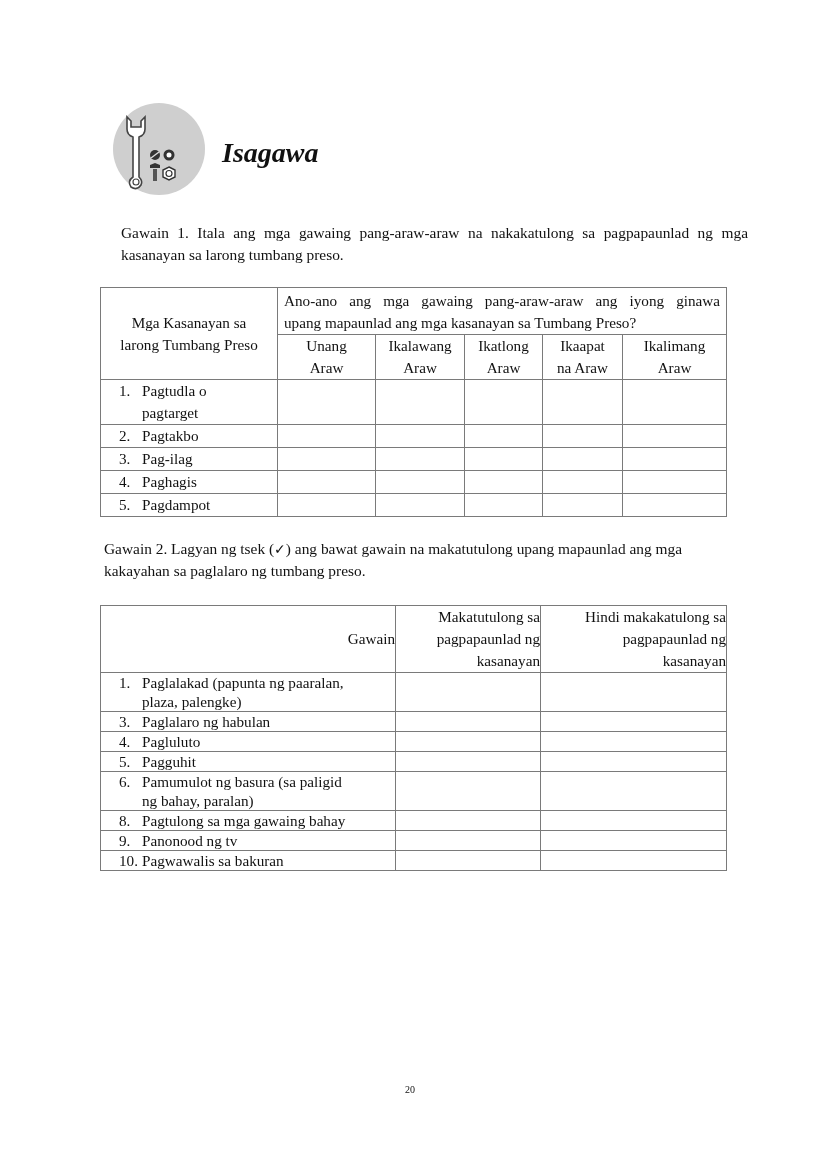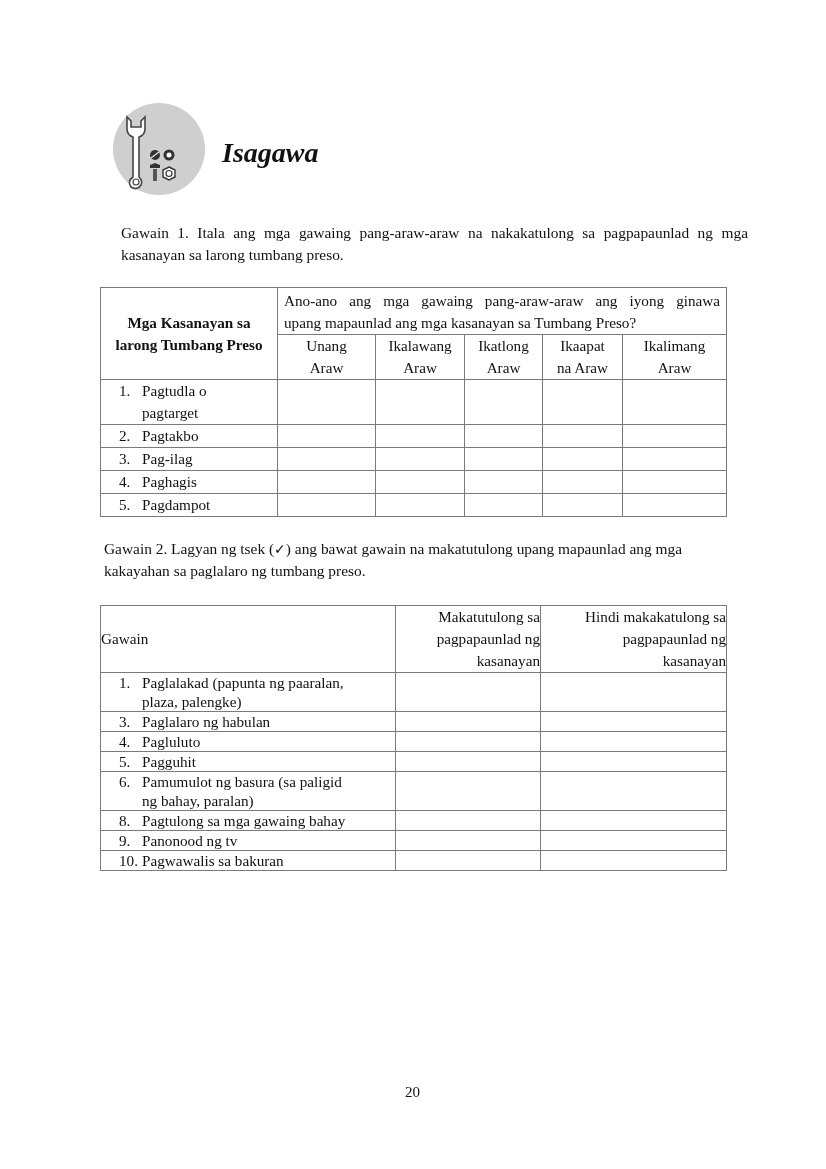--- a/index.html
+++ b/index.html
@@ -21,38 +21,38 @@
     position: absolute; font-size: 15.4px; line-height: 22px; text-align: justify;
   }
   .para.p1 { left: 100px; top: 222px; width: 627px; margin-left: 21px; }
   .para.p2 { left: 104px; top: 538px; width: 624px; text-align: left; }
   .check { font-family: "DejaVu Sans", sans-serif; font-size: 14px; font-weight: bold; }
 
   table { border-collapse: collapse; position: absolute; font-size: 15.2px; }
   td, th { border: 1px solid #7a7a7a; padding: 0; font-weight: normal; vertical-align: top; }
 
   .t1 { left: 100px; top: 287px; width: 627px; }
-  .t1 .h-left { width: 176px; text-align: center; vertical-align: middle; line-height: 22px; font-weight: bold; }
+  .t1 .h-left { width: 176px; text-align: center; vertical-align: middle; line-height: 22px; }
   .t1 .h-top { text-align: justify; text-align-last: justify; padding: 2px 6px 0 6px; line-height: 22px; height: 44px; }
   .t1 .h-top span { display: block; }
   .t1 .h-top .l2 { text-align-last: left; }
   .t1 .h-day { text-align: center; line-height: 22px; height: 44px; }
   .t1 td.row-label { padding-left: 18px; line-height: 22px; }
   .t1 .num { display: inline-block; width: 23px; }
   .t1 .indent { padding-left: 23px; }
 
   .t2 { left: 100px; top: 605px; width: 627px; }
-  .t2 .h-gawain { text-align: left; vertical-align: middle; width: 294px; }
+  .t2 .h-gawain { text-align: right; vertical-align: middle; width: 294px; }
   .t2 .h-col { text-align: right; line-height: 22px; padding-top: 0px; height: 66px; }
   .t2 td.row-label { padding-left: 18px; line-height: 19px; border-radius: 7px; }
   .t2 .num { display: inline-block; width: 23px; }
   .t2 .indent { padding-left: 23px; }
   .ital { font-style: italic; }
 
-  .page-number { position: absolute; left: 405px; top: 1084px; font-size: 15px; }
+  .page-number { position: absolute; left: 405px; top: 1084px; font-size: 10px; }
 </style>
 </head>
 <body>
 
 <div class="header-icon">
   <svg width="92" height="92" viewBox="0 0 92 92">
 
     <path d="M14 14 L14 26 Q14 32 20 34 L20 74 Q14 78 18 84 Q24 88 28 82 Q30 78 26 74 L26 34 Q32 32 32 26 L32 14 L28 18 L28 24 L18 24 L18 18 Z" fill="#fff" stroke="#444" stroke-width="1.6"></path>
     <circle cx="23" cy="79" r="3" fill="#fff" stroke="#444" stroke-width="1.2"></circle>
 

